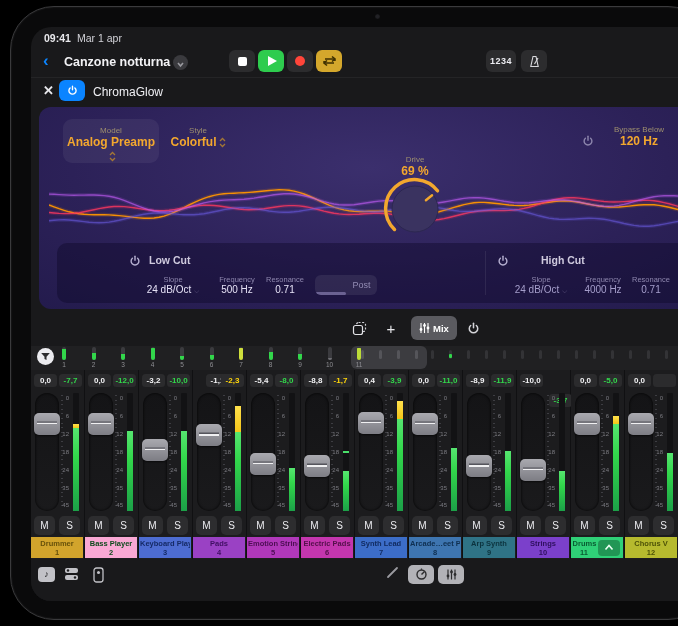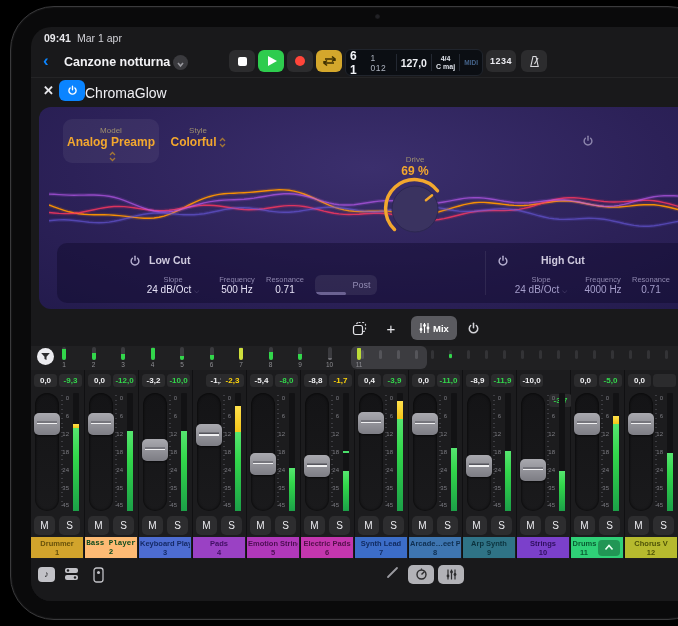--- a/index.html
+++ b/index.html
@@ -29,21 +29,21 @@
   .lcd-tempo{font-size:10.5px;font-weight:bold;color:#eef0f4;}
   .lcd-sig{font-size:7px;line-height:7.5px;color:#dfe3ea;text-align:center;font-weight:bold;}
   .lcd-midi{font-size:6.5px;color:#44638a;font-weight:bold;}
   .countin{position:absolute;left:455px;top:3px;width:30px;height:22px;border-radius:6px;background:#2c2c2e;
     color:#ececf1;font-size:9px;font-weight:bold;display:flex;align-items:center;justify-content:center;letter-spacing:.5px;}
   
   .plug-head{position:absolute;left:0;top:50px;width:100%;height:28px;}
   .close-x{position:absolute;left:12px;top:6px;font-size:13px;color:#e8e8ec;font-weight:bold;}
   .plug-pwr{position:absolute;left:28px;top:3px;width:26px;height:21px;border-radius:6px;background:#0a84ff;
     display:flex;align-items:center;justify-content:center;}
-  .plug-title{position:absolute;left:54px;top:8px;font-size:14px;color:#f0f0f4;}
+  .plug-title{position:absolute;left:62px;top:8px;font-size:12px;color:#f0f0f4;}
   
   .plugin{position:absolute;left:8px;top:80px;width:690px;height:202px;border-radius:12px;overflow:hidden;
     background:radial-gradient(ellipse 90% 120% at 48% 30%, #3b2f6d 0%, #2c2158 48%, #1d1745 100%);}
   .p-label{color:#9e8f6e;font-size:8px;text-align:center;}
   .p-gold{color:#f3a72e;font-weight:bold;font-size:12px;text-align:center;}
   .model-box{position:absolute;left:24px;top:12px;width:96px;height:44px;border-radius:9px;background:rgba(255,255,255,.06);}
   .stepper{display:inline-block;vertical-align:middle;margin-left:2px;opacity:.8;}
   .subpanel{position:absolute;left:18px;top:136px;width:680px;height:60px;border-radius:10px;background:rgba(10,6,34,.38);}
   .divider-v{position:absolute;left:428px;top:8px;width:1px;height:44px;background:rgba(255,255,255,.08);}
   .cut-title{color:#cfcade;font-size:10.5px;font-weight:bold;}
@@ -128,38 +128,20 @@
       </div>
       <div class="tbtn" style="left:256px">
         <div style="width:10px;height:10px;background:#ff453a;border-radius:50%"></div>
       </div>
       <div class="tbtn" style="left:285px;background:#d4a72c">
         <svg width="15" height="12" viewBox="0 0 15 12">
           <path d="M3 4 h8 a2 2 0 0 1 2 2 M12 8 h-8 a2 2 0 0 1 -2 -2" fill="none" stroke="#3e2f00" stroke-width="1.6"></path>
           <path d="M10 1.5 L13 4 L10 6.5 M5 5.5 L2 8 L5 10.5" fill="none" stroke="#3e2f00" stroke-width="1.6"></path>
         </svg>
       </div>
-      <div class="lcd">
-        <div class="lcd-seg" style="width:56px">
-          <span class="lcd-pos-main">6 1</span>
-          <span class="lcd-pos-sub">1 012</span>
-        </div>
-        <div class="lcd-seg" style="width:32px;justify-content:center">
-          <span class="lcd-tempo">127,0</span>
-        </div>
-        <div class="lcd-seg" style="width:26px;justify-content:center">
-          <div class="lcd-sig">
-            <div>4/4</div>
-            <div>C maj</div>
-          </div>
-        </div>
-        <div class="lcd-seg" style="flex:1;justify-content:center">
-          <span class="lcd-midi">MIDI</span>
-        </div>
-      </div>
       <div class="countin">1234</div>
       <div class="tbtn" style="left:490px">
         <svg width="13" height="13" viewBox="0 0 13 13">
           <path d="M5 1.5 h3 l2.2 10 h-7.4 Z" fill="none" stroke="#d8d8dc" stroke-width="1.1"></path>
           <path d="M6.5 9 L10 3" stroke="#d8d8dc" stroke-width="1.1"></path>
         </svg>
       </div>
     </div>
     <div class="hair" style="top:50px"></div>
 
@@ -199,20 +181,24 @@
               <polyline points="1,4 3.5,1.5 6,4" fill="none" stroke="#c08a2a" stroke-width="1.3"></polyline>
               <polyline points="1,7 3.5,9.5 6,7" fill="none" stroke="#c08a2a" stroke-width="1.3"></polyline>
             </svg></div>
       </div>
 
       <div class="abs" style="left:543px;top:26px">
         <svg width="12" height="12" viewBox="0 0 12 12">
           <path d="M6 1.2 v4" stroke="#8d86ad" stroke-width="1.4" stroke-linecap="round"></path>
           <path d="M3.4 3.2 a3.9 3.9 0 1 0 5.2 0" fill="none" stroke="#8d86ad" stroke-width="1.4" stroke-linecap="round"></path>
         </svg>
+      </div>
+      <div class="abs" style="left:562px;top:18px;width:76px">
+        <div class="p-label">Bypass Below</div>
+        <div class="p-gold">120 Hz</div>
       </div>
 
       <div class="abs" style="left:346px;top:48px;width:60px">
         <div class="p-label">Drive</div>
         <div class="p-gold">69 %</div>
       </div>
       <svg class="abs" style="left:342px;top:68px" width="68" height="68" viewBox="0 0 68 68">
         <path d="M13.5 54.5 A29 29 0 1 1 54.5 13.5" fill="none" stroke="#3d3564" stroke-width="3.5" stroke-linecap="round"></path>
         <path d="M13.5 54.5 A29 29 0 1 1 56.5 15.8" fill="none" stroke="#f3a72e" stroke-width="3.5" stroke-linecap="round"></path>
         <circle cx="34" cy="34" r="23" fill="#3a3360" stroke="#2c2750" stroke-width="1"></circle>
@@ -366,21 +352,21 @@
           <div class="ov-tick" style="left: 580px;"></div>
           <div class="ov-tick" style="left: 598px;"></div>
           <div class="ov-tick" style="left: 616px;"></div>
           <div class="ov-tick" style="left: 634px;"></div>
         </div>
     </div>
 
     <div class="strips" id="strips">
         <div class="strip" style="left: 0px;">
           <div class="pill" style="left: 3px; color: rgb(242, 242, 244);">0,0</div>
-          <div class="pill" style="left: 28px; color: rgb(50, 215, 75);">-9,3</div>
+          <div class="pill" style="left: 28px; color: rgb(50, 215, 75);">-7,7</div>
           <div class="fader-area">
             <div class="groove"></div>
             <div class="tickcol"></div>
             <div class="scale-lab" style="left: 26px; top: 4px;">0</div>
             <div class="scale-lab" style="left: 26px; top: 22px;">6</div>
             <div class="scale-lab" style="left: 26px; top: 40px;">12</div>
             <div class="scale-lab" style="left: 26px; top: 58px;">18</div>
             <div class="scale-lab" style="left: 26px; top: 76px;">24</div>
             <div class="scale-lab" style="left: 26px; top: 94px;">35</div>
             <div class="scale-lab" style="left: 26px; top: 111px;">45</div>
@@ -414,21 +400,21 @@
             <div class="scale-lab" style="left: 26px; top: 111px;">45</div>
             <div class="meter">
               <div class="m-green" style="height: 80px;"></div>
             </div>
             <div class="cap" style="top: 21.68px;"></div>
           </div>
           <div class="ms-row">
             <div class="msbtn" style="left: 3px;">M</div>
             <div class="msbtn" style="left: 28px;">S</div>
           </div>
-          <div class="namebar" style="background: #fdba74; font-family: Liberation Mono, monospace;">
+          <div class="namebar" style="background: #f9a8d4;">
             <div class="nb-name" style="color: rgb(13, 74, 28);">Bass Player</div>
             <div class="nb-num" style="color: rgb(13, 74, 28);">2</div>
           </div>
         </div>
         <div class="strip" style="left: 108px;">
           <div class="pill" style="left: 3px; color: rgb(242, 242, 244);">-3,2</div>
           <div class="pill" style="left: 28px; color: rgb(50, 215, 75);">-10,0</div>
           <div class="fader-area">
             <div class="groove"></div>
             <div class="tickcol"></div>

